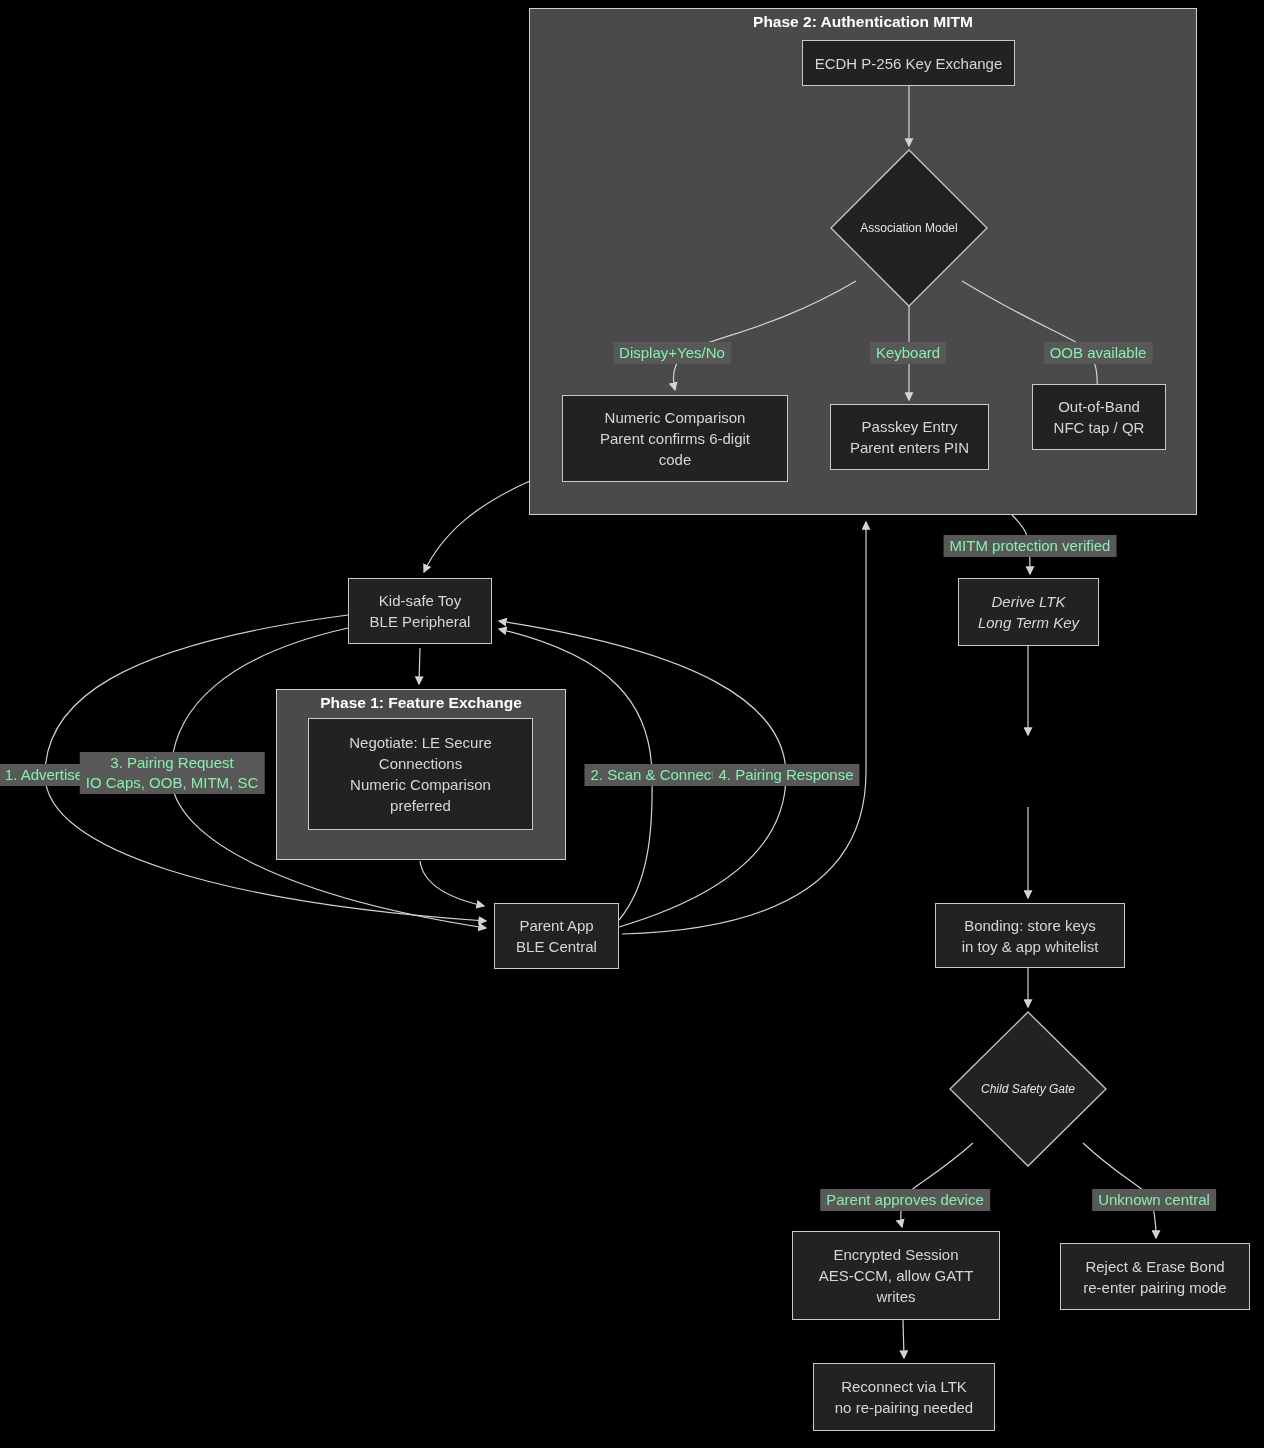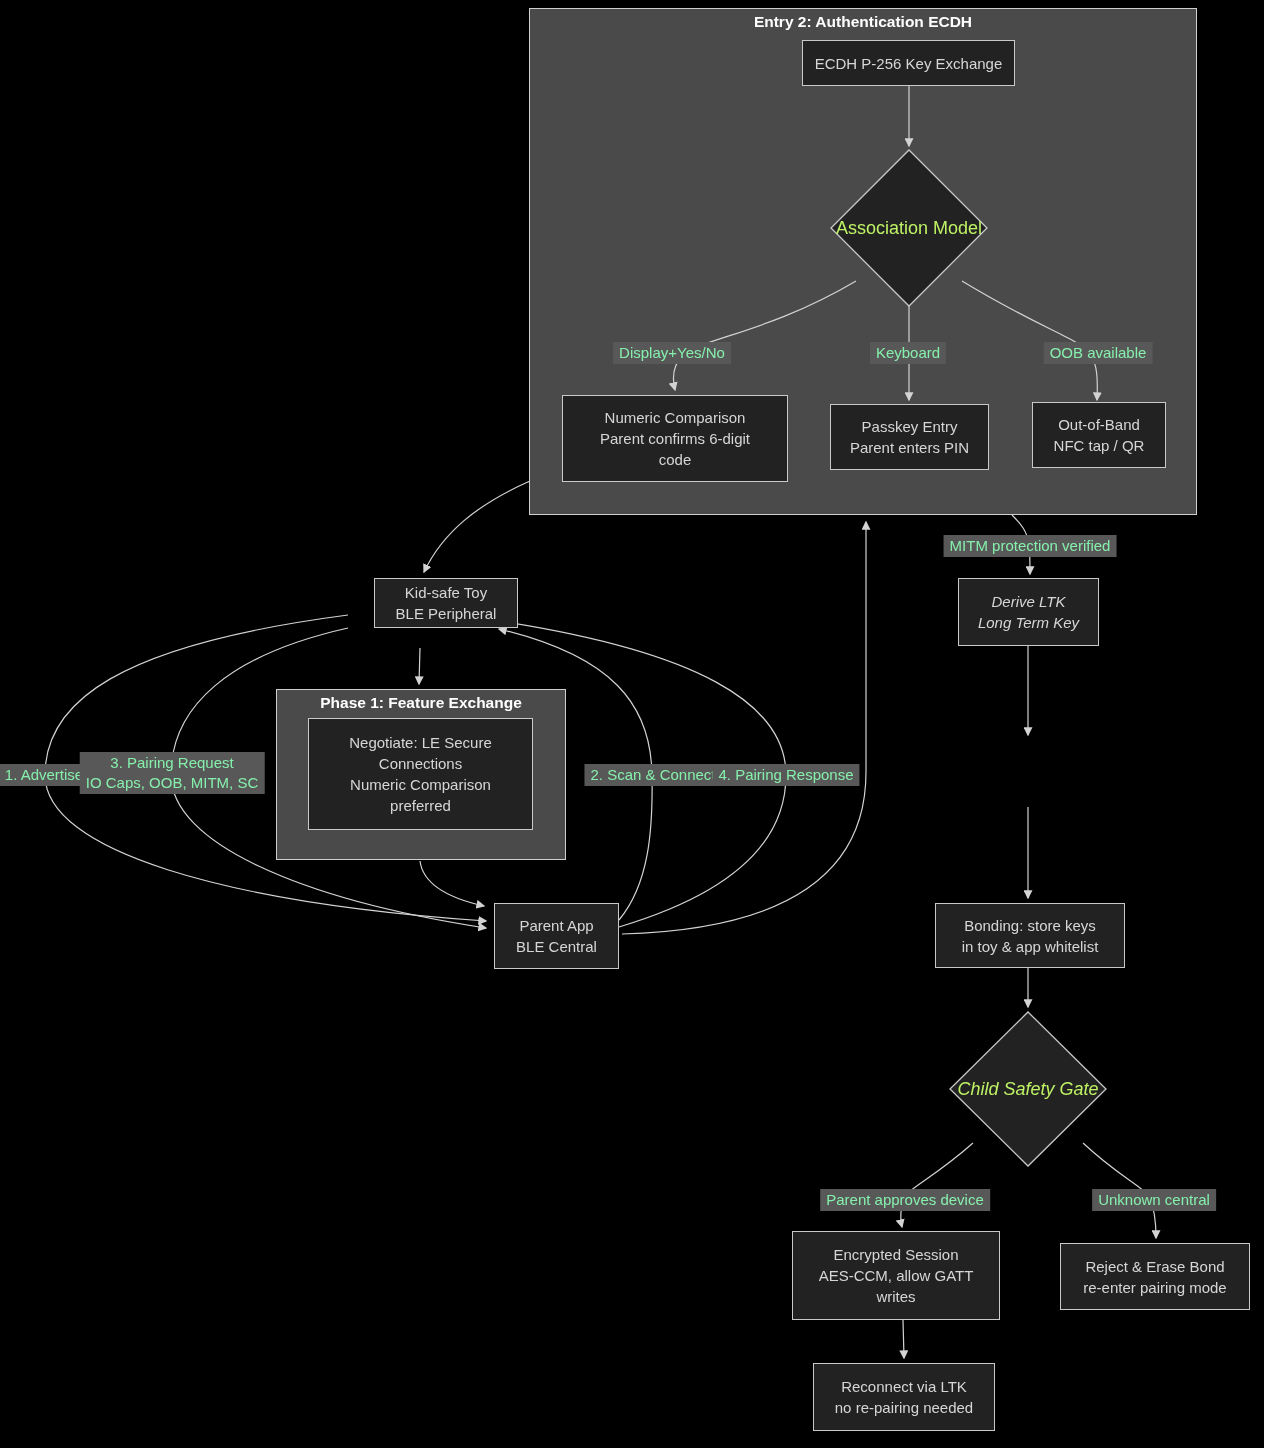--- a/index.html
+++ b/index.html
@@ -18,36 +18,36 @@
   svg.edges { position:absolute; left:0; top:0; z-index:2; }
   svg.edges path.e { fill:none; stroke:#d3d3d3; stroke-width:1.2px; }
   svg.edges polygon.dm { fill:#222222; stroke:#c9c9c9; stroke-width:1.3px; }
   .node {
     position:absolute; background:#222222; border:1.4px solid #c9c9c9;
     color:#d6d6d6; display:flex; flex-direction:column; align-items:center;
     justify-content:center; font-size:15px; line-height:21px; text-align:left;
     box-sizing:border-box; z-index:3;
   }
   .dtext {
-    position:absolute; transform:translate(-50%,-50%); color:#bef264;
-    font-size:18px; white-space:nowrap; z-index:3;
+    position:absolute; transform:translate(-50%,-50%); color:#e5e5e5;
+    font-size:12px; white-space:nowrap; z-index:3;
   }
   .elabel {
     position:absolute; transform:translate(-50%,-50%); background:#585858;
     color:#86efac; font-size:15px; line-height:20px; text-align:center;
     padding:1px 6px; white-space:nowrap; z-index:4;
   }
 </style>
 </head>
 <body>
 
 <div class="canvas">
 
   <div class="sg" style="left:529px; top:8px; width:668px; height:507px;">
-    <div class="sg-title">Entry 2: Authentication ECDH</div>
+    <div class="sg-title">Phase 2: Authentication MITM</div>
   </div>
   <div class="sg" style="left:276px; top:689px; width:290px; height:171px;">
     <div class="sg-title">Phase 1: Feature Exchange</div>
   </div>
 
   <svg class="edges" width="1264" height="1448" viewBox="0 0 1264 1448">
     <defs>
       <marker id="arr" viewBox="0 0 10 10" refX="8.5" refY="5" markerWidth="7.5" markerHeight="7.5" orient="auto">
         <path d="M0,0 L10,5 L0,10 Z" fill="#d3d3d3"></path>
       </marker>
@@ -83,26 +83,26 @@
     <div>Numeric Comparison</div>
     <div>Parent confirms 6-digit</div>
     <div>code</div>
   </div>
 
   <div class="node" style="left:830px; top:404px; width:159px; height:66px;">
     <div>Passkey Entry</div>
     <div>Parent enters PIN</div>
   </div>
 
-  <div class="node" style="left:1032px; top:402px; width:134px; height:66px;">
+  <div class="node" style="left:1032px; top:384px; width:134px; height:66px;">
     <div>Out-of-Band</div>
     <div>NFC tap / QR</div>
   </div>
 
-  <div class="node" style="left:348px; top:578px; width:144px; height:50px;margin-left:26px;">
+  <div class="node" style="left:348px; top:578px; width:144px; height:66px;">
     <div>Kid-safe Toy</div>
     <div>BLE Peripheral</div>
   </div>
 
   <div class="node" style="left:308px; top:718px; width:225px; height:112px;">
     <div>Negotiate: LE Secure</div>
     <div>Connections</div>
     <div>Numeric Comparison</div>
     <div>preferred</div>
   </div>

